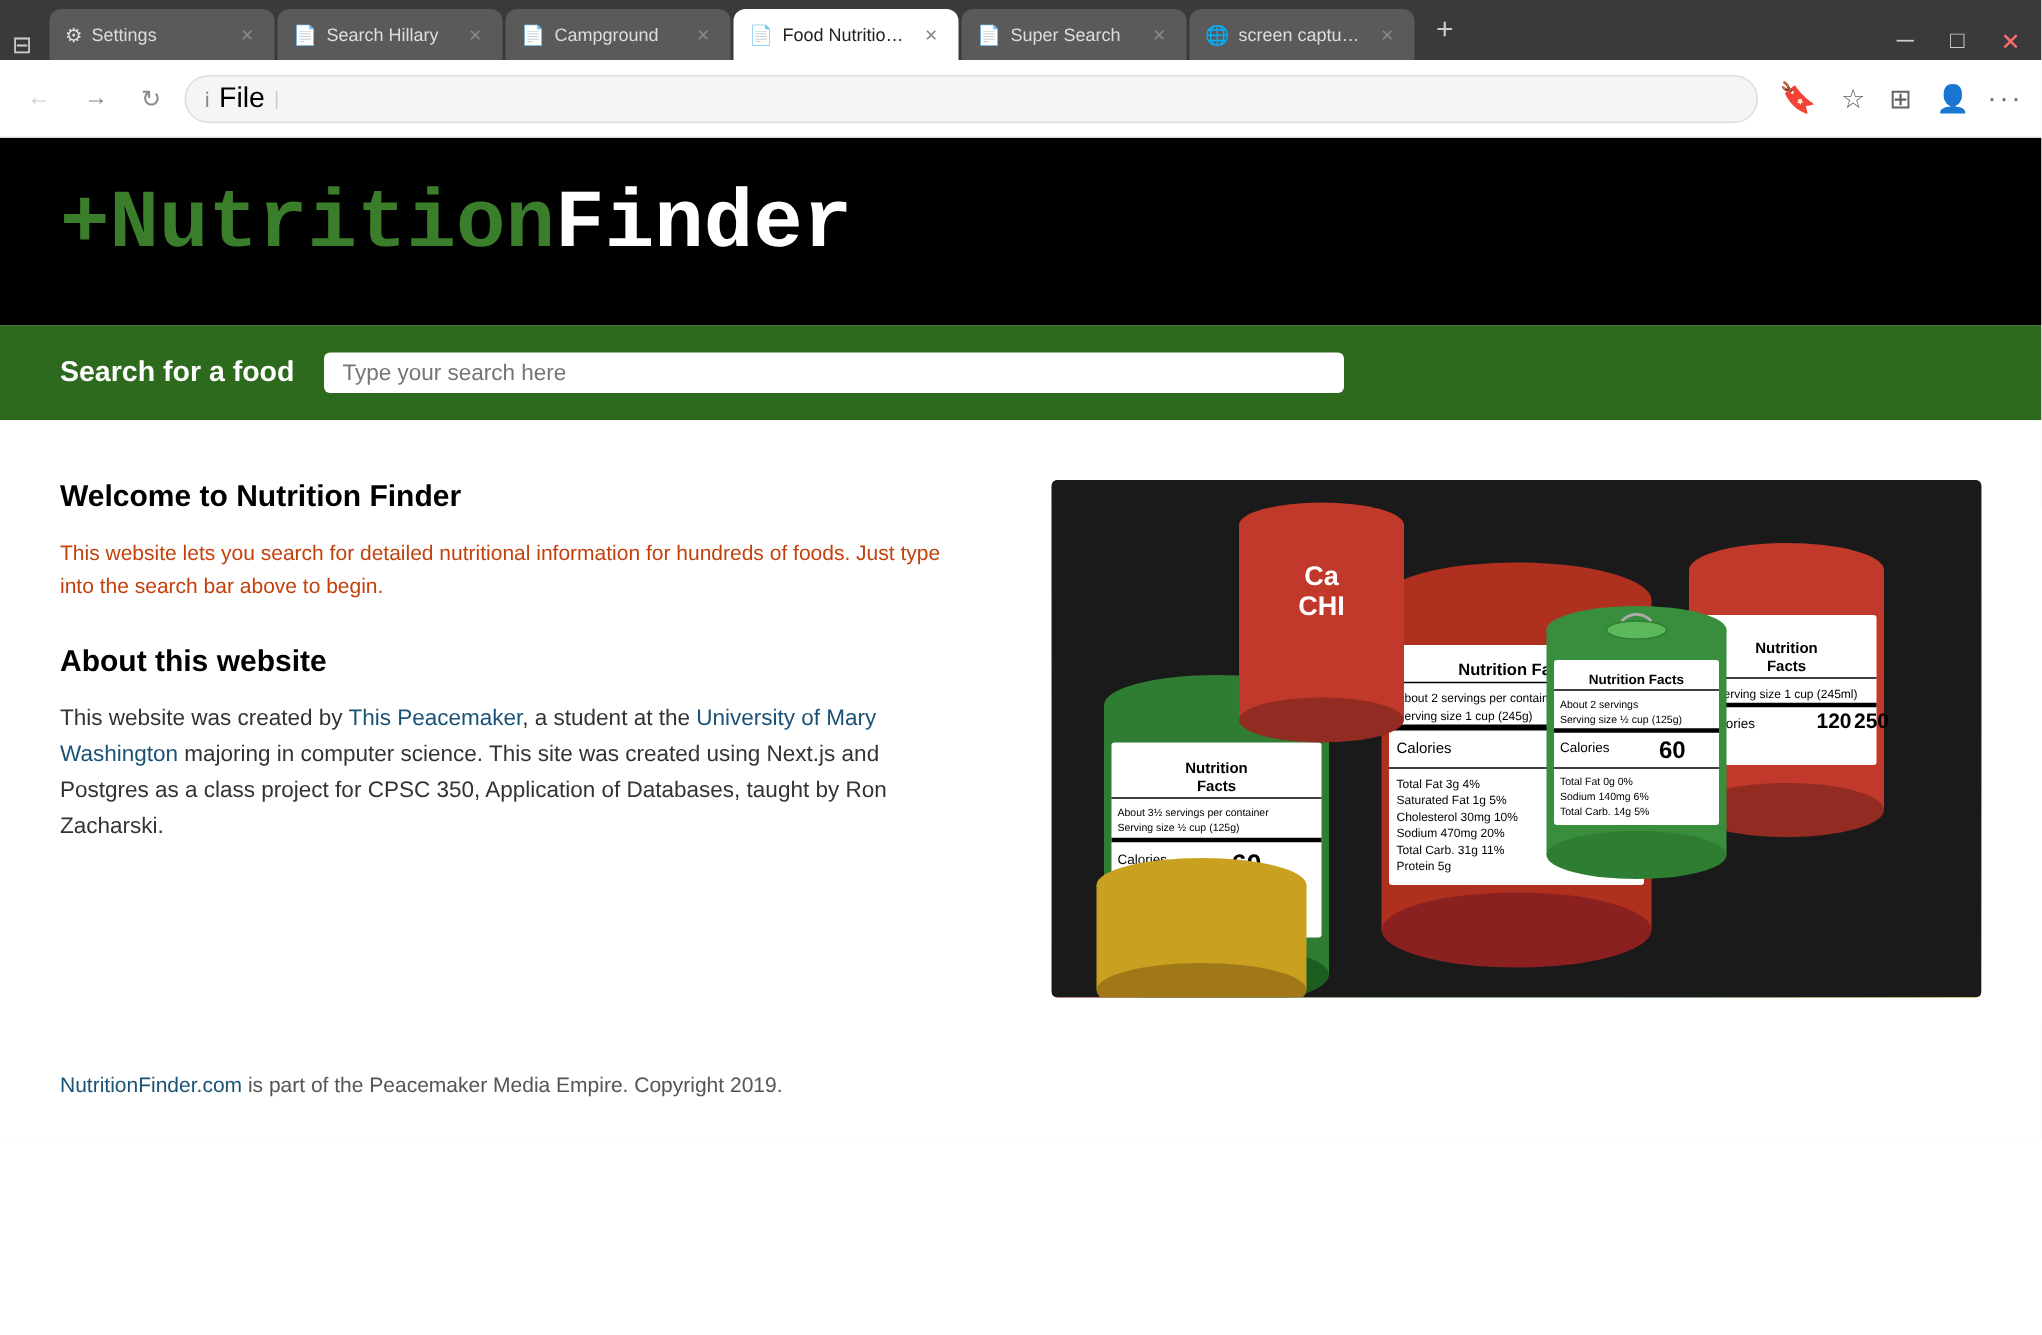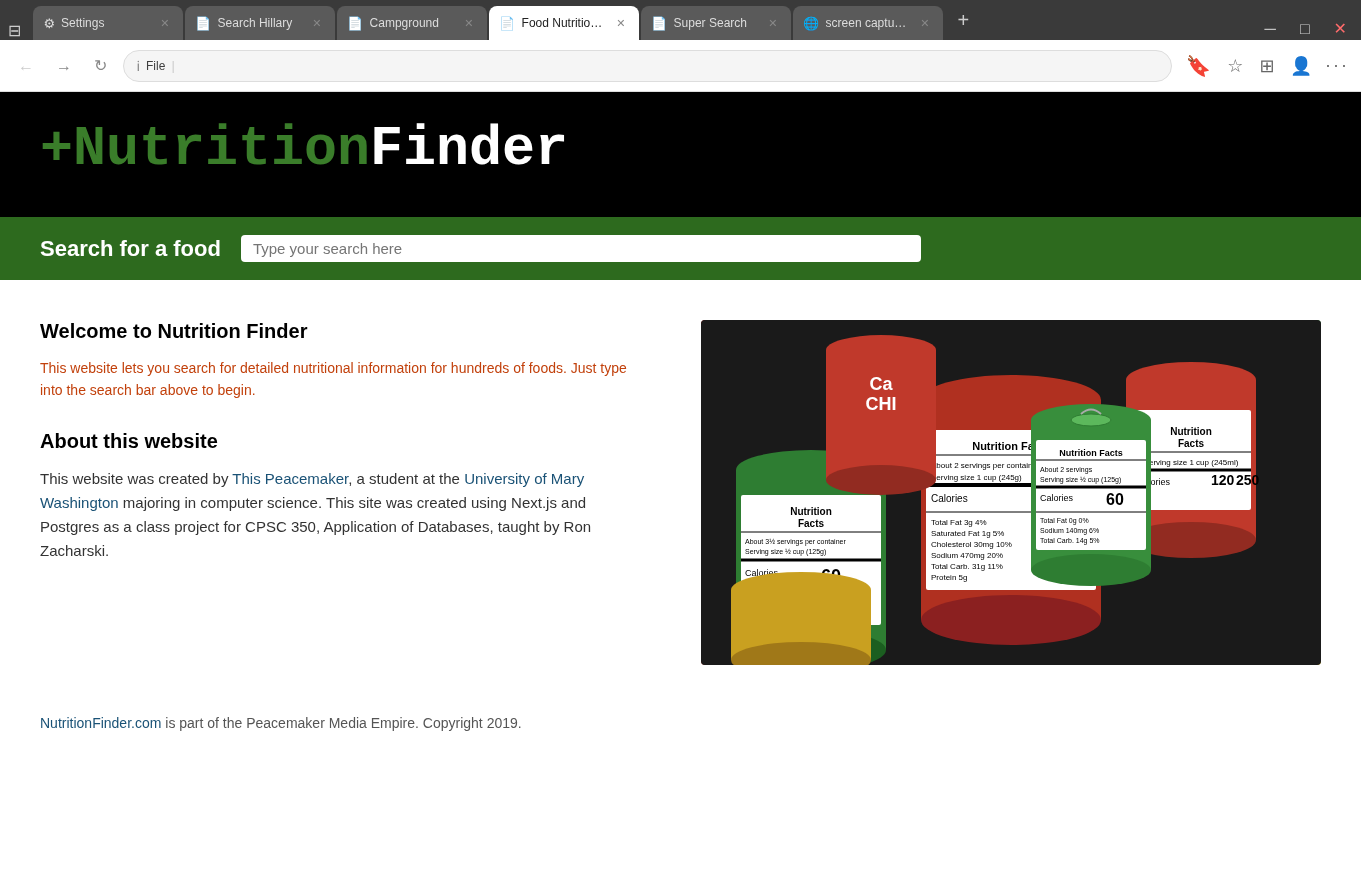--- a/index.html
+++ b/index.html
@@ -101,21 +101,21 @@
     
     .search-bar-area {
       background: #2d6a1e;
       padding: 18px 40px;
       display: flex;
       align-items: center;
       gap: 20px;
     }
     .search-label {
       color: #fff;
-      font-size: 22px;
+      font-size: 19px;
       font-weight: bold;
       white-space: nowrap;
     }
     .search-input {
       flex: 1;
       max-width: 680px;
       height: 27px;
       border: none;
       border-radius: 4px;
       padding: 0 12px;
@@ -270,21 +270,21 @@
     </div>
   </div>
 
   <div class="address-bar">
     <button class="nav-btn disabled">←</button>
     <button class="nav-btn">→</button>
     <button class="nav-btn">↻</button>
 
     <div class="address-box">
       <span style="font-size:14px;color:#888;">ℹ</span>
-      <span style="color:#404040;font-size:12px;">File</span>
+      <span style="color:#000000;font-size:19px;">File</span>
       <span style="color:#ccc;">|</span>
     </div>
 
     <div class="toolbar-icons">
       <span class="toolbar-icon" style="color:#c0392b;font-size:20px;">🔖</span>
       <span class="toolbar-icon">☆</span>
       <span class="toolbar-icon">⊞</span>
       <span class="toolbar-icon">👤</span>
       <span class="toolbar-more">···</span>
     </div>

